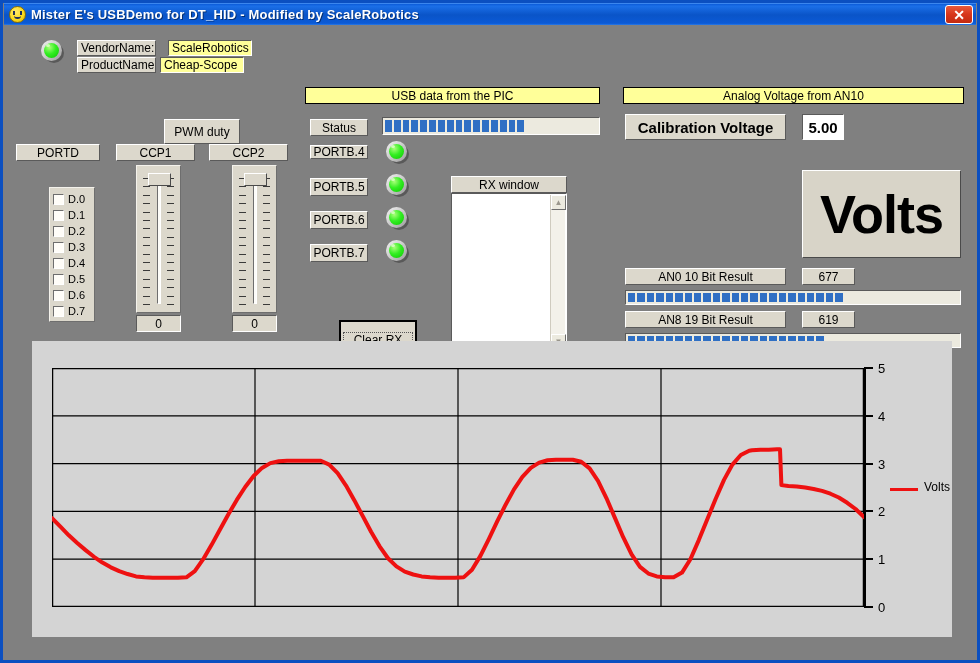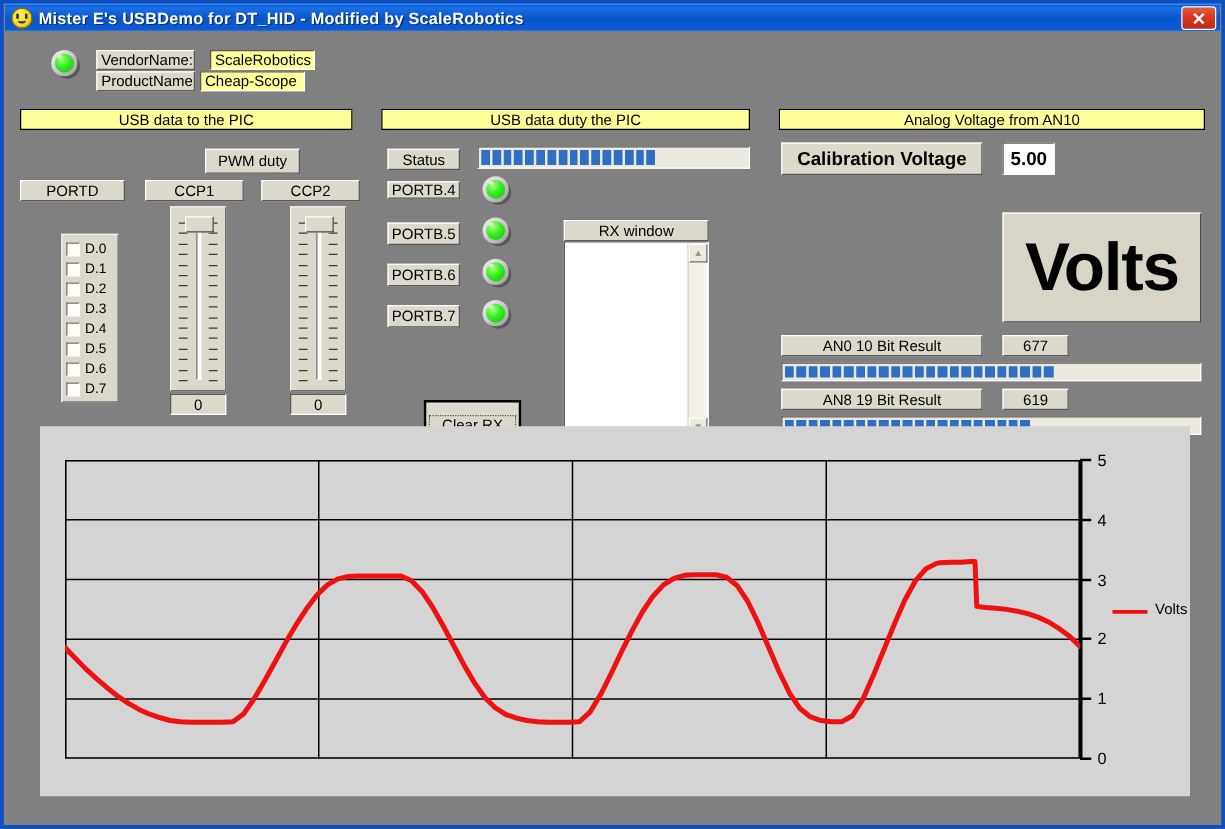--- a/index.html
+++ b/index.html
@@ -257,23 +257,22 @@
       <div class="shadow"></div>
         <div class="bezel"></div>
         <div class="bulb"></div>
         <div class="glint"></div>
     </div>
     <div class="lbl" style="left:73px;top:15px;width:79px;height:16px;justify-content:flex-start;padding-left:3px;">VendorName:</div>
     <div class="yellow-field" style="left:156px;top:15px;width:84px;height:16px;margin-left:8px;">ScaleRobotics</div>
     <div class="lbl" style="left:73px;top:32px;width:79px;height:16px;justify-content:flex-start;padding-left:3px;">ProductName:</div>
     <div class="yellow-field" style="left:156px;top:32px;width:84px;height:16px;">Cheap-Scope</div>
 
-    <div class="hdr" style="left:12px;top:62px;width:266px;height:17px;">USB data to the PIC</div>
-
-    <div class="lbl" style="left:160px;top:94px;width:76px;height:20px;">PWM duty</div>
+
+    <div class="lbl" style="left:160px;top:94px;width:76px;height:25px;">PWM duty</div>
 
     <div class="lbl" style="left:12px;top:119px;width:84px;height:17px;">PORTD</div>
     <div class="lbl" style="left:112px;top:119px;width:79px;height:17px;">CCP1</div>
     <div class="lbl" style="left:205px;top:119px;width:79px;height:17px;">CCP2</div>
 
     <div id="portd-box">
         <div class="cbrow" style="top: 4px;">
           <span class="cbox"></span>
           <span class="cblabel">D.0</span>
         </div>
@@ -384,21 +383,21 @@
           <i style="top: 100.8px;"></i>
           <i style="top: 109.2px;"></i>
           <i style="top: 117.6px;"></i>
           <i style="top: 126px;"></i>
         </div>
       <div class="track-groove"></div>
       <div class="track-thumb"></div>
     </div>
     <div class="lbl sunken" style="left:228px;top:290px;width:45px;height:17px;">0</div>
 
-    <div class="hdr" style="left:301px;top:62px;width:295px;height:17px;">USB data duty the PIC</div>
+    <div class="hdr" style="left:301px;top:62px;width:295px;height:17px;">USB data from the PIC</div>
 
     <div class="lbl" style="left:306px;top:94px;width:58px;height:17px;">Status</div>
     <div class="blockbar" id="status-bar" style="left:378px;top:92px;width:218px;height:18px;">
       <div class="blocks">
           <b style="width: 6.83333px;"></b>
           <b style="width: 6.83333px;"></b>
           <b style="width: 6.83333px;"></b>
           <b style="width: 6.83333px;"></b>
           <b style="width: 6.83333px;"></b>
           <b style="width: 6.83333px;"></b>

